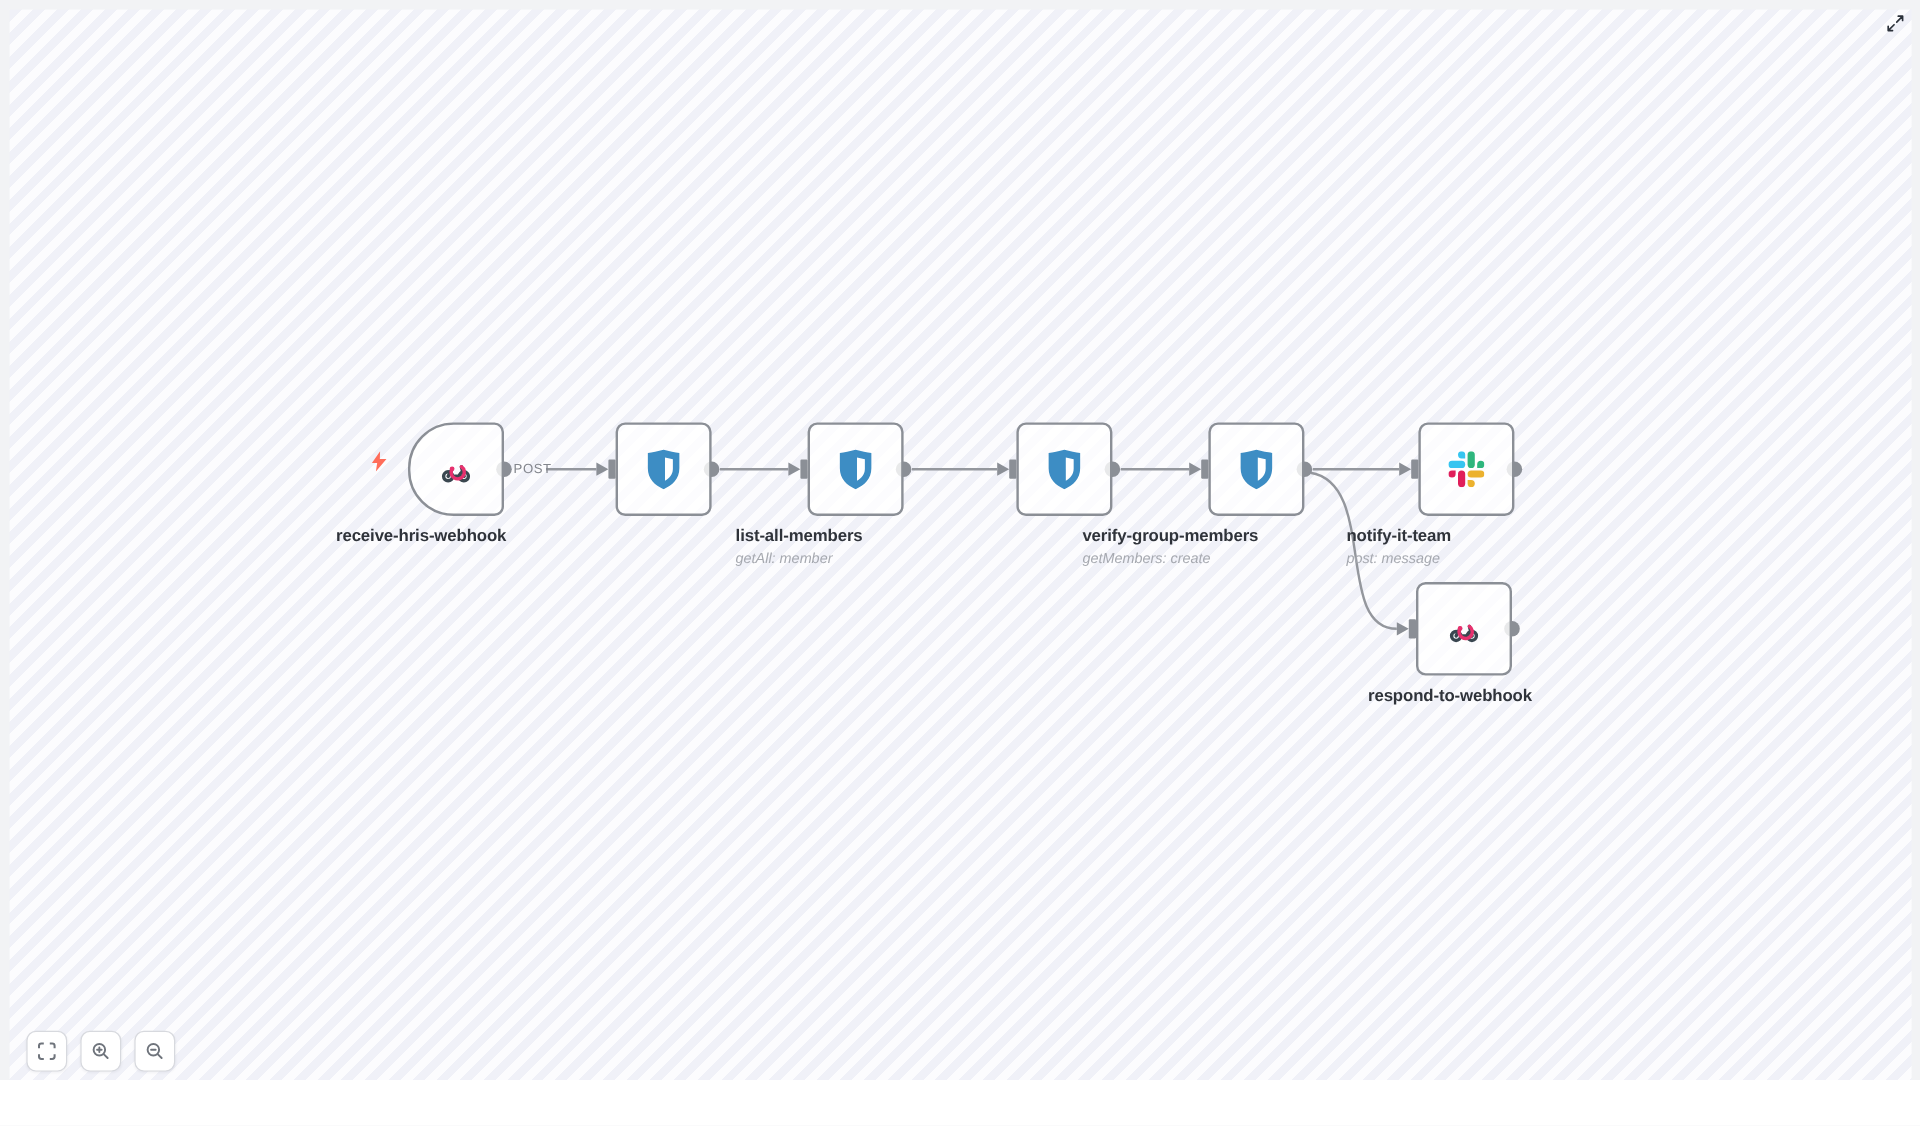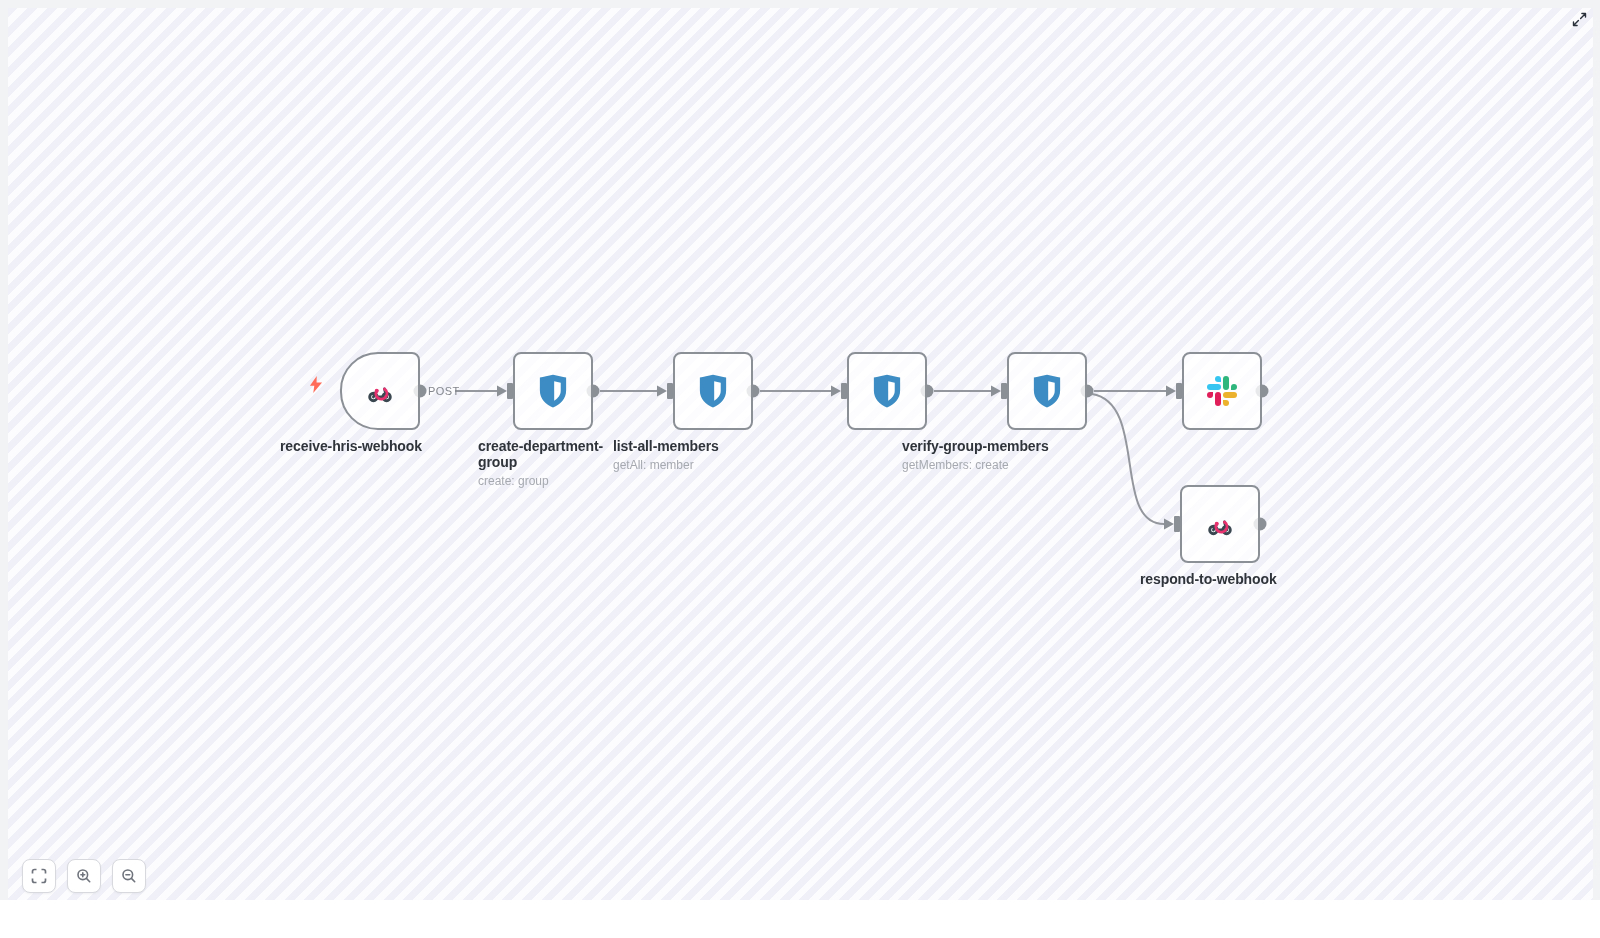--- a/index.html
+++ b/index.html
@@ -27,20 +27,21 @@
   .node.trigger{border-radius:38px 8px 8px 38px;}
   .node-label{
     position:absolute;text-align:left;
     color:#2f333a;font-size:14px;font-weight:700;line-height:16px;letter-spacing:-0.1px;
   }
   .node-label .nm{white-space:nowrap;}
   .node-label.wrap .nm{white-space:normal;}
   .node-label .sub{
     margin-top:3px;font-size:12px;font-weight:400;color:#a6a9b0;letter-spacing:0;
     white-space:nowrap;
+    font-style:italic;
   }
   .conn-label{
     position:absolute;font-size:11px;color:#83868d;letter-spacing:0.4px;
   }
   .bolt{position:absolute;width:16px;height:17px;}
   .controls{position:absolute;left:14px;top:851px;display:flex;gap:11px;}
   .ctrl-btn{
     width:34px;height:34px;background:#ffffff;border:1px solid #d7d9de;border-radius:8px;
     display:flex;align-items:center;justify-content:center;
     box-shadow:0 1px 2px rgba(40,45,60,0.05);cursor:pointer;padding:0;
@@ -112,24 +113,20 @@
     <div class="node-label" style="left:272px;top:430px;width:200px;">
       <div class="nm">receive-hris-webhook</div>
     </div>
 
     <div class="node" style="left:505px;top:344px;">
       <svg width="32" height="34" viewBox="0 0 40 44">
         <path fill="#3d8dc4" d="M20 1 C 26 2.6, 32.5 3.8, 37 4.4 L37 21 C37 32.5 29.5 39.5 20 43.5 C10.5 39.5 3 32.5 3 21 L3 4.4 C7.5 3.8 14 2.6 20 1 Z"></path>
         <path fill="#ffffff" d="M21.5 9.5 L30 11.3 L30 21.5 C30 27.5 26.5 31.5 21.5 34.5 Z"></path>
       </svg>
     </div>
-    <div class="node-label wrap" style="left:470px;top:430px;width:150px;">
-      <div class="nm">create-department-group</div>
-      <div class="sub">create: group</div>
-    </div>
 
     <div class="node" style="left:665px;top:344px;">
       <svg width="32" height="34" viewBox="0 0 40 44">
         <path fill="#3d8dc4" d="M20 1 C 26 2.6, 32.5 3.8, 37 4.4 L37 21 C37 32.5 29.5 39.5 20 43.5 C10.5 39.5 3 32.5 3 21 L3 4.4 C7.5 3.8 14 2.6 20 1 Z"></path>
         <path fill="#ffffff" d="M21.5 9.5 L30 11.3 L30 21.5 C30 27.5 26.5 31.5 21.5 34.5 Z"></path>
       </svg>
     </div>
     <div class="node-label" style="left:605px;top:430px;width:200px;">
       <div class="nm">list-all-members</div>
       <div class="sub">getAll: member</div>
@@ -157,20 +154,24 @@
       <svg width="30" height="30" viewBox="0 0 60 60">
         <path fill="#36C5F0" d="M22 0 a6 6 0 0 0 -6 6 a6 6 0 0 0 6 6 h6 v-6 a6 6 0 0 0 -6 -6 Z"></path>
         <rect fill="#36C5F0" x="0" y="16" width="28" height="12" rx="6"></rect>
         <path fill="#2EB67D" d="M54 16 a6 6 0 0 1 6 6 a6 6 0 0 1 -6 6 h-6 v-6 a6 6 0 0 1 6 -6 Z"></path>
         <rect fill="#2EB67D" x="32" y="0" width="12" height="28" rx="6"></rect>
         <path fill="#E01E5A" d="M6 32 h6 v6 a6 6 0 0 1 -6 6 a6 6 0 0 1 -6 -6 a6 6 0 0 1 6 -6 Z"></path>
         <rect fill="#E01E5A" x="16" y="32" width="12" height="28" rx="6"></rect>
         <path fill="#ECB22E" d="M32 48 h6 a6 6 0 0 1 6 6 a6 6 0 0 1 -6 6 a6 6 0 0 1 -6 -6 Z"></path>
         <rect fill="#ECB22E" x="32" y="32" width="28" height="12" rx="6"></rect>
       </svg>
+    </div>
+    <div class="node-label" style="left:1114px;top:430px;width:200px;">
+      <div class="nm">notify-it-team</div>
+      <div class="sub">post: message</div>
     </div>
 
     <div class="node" style="left:1172px;top:477px;">
       <svg width="30" height="30" viewBox="0 0 48 48">
         <g fill="none" stroke="#3a4750" stroke-width="4.6" stroke-linecap="round">
           <circle cx="13.5" cy="33.5" r="6"></circle>
           <circle cx="34.5" cy="33.5" r="6"></circle>
           <path d="M34.5 33.5 L22 33.5"></path>
           <path d="M13.5 33.5 L18.8 23.5"></path>
           <path d="M31.2 20.8 L34.5 33.5"></path>

